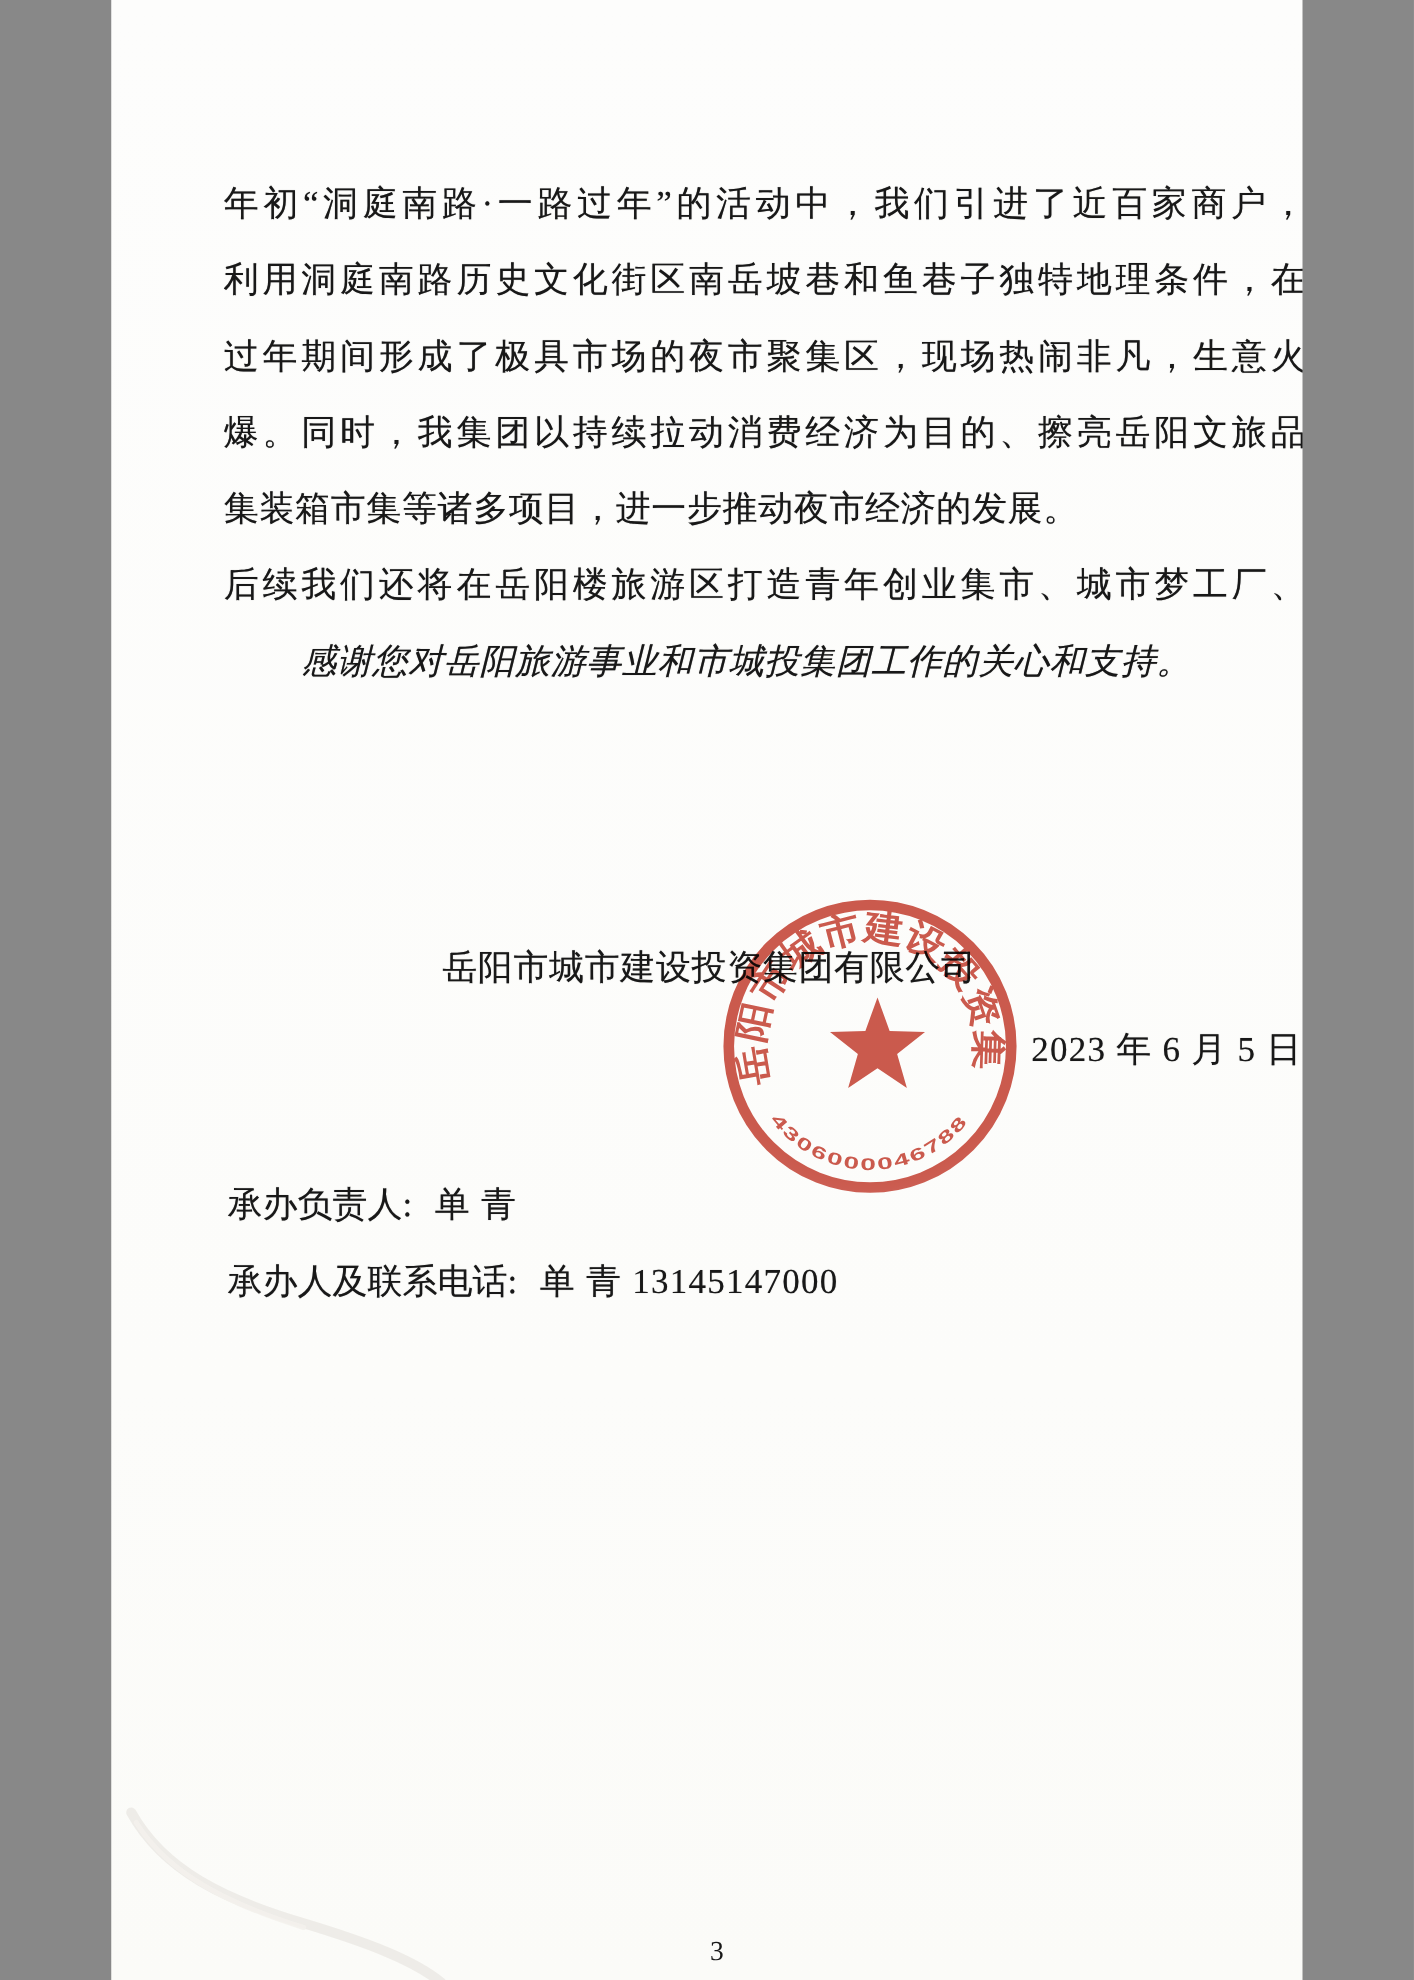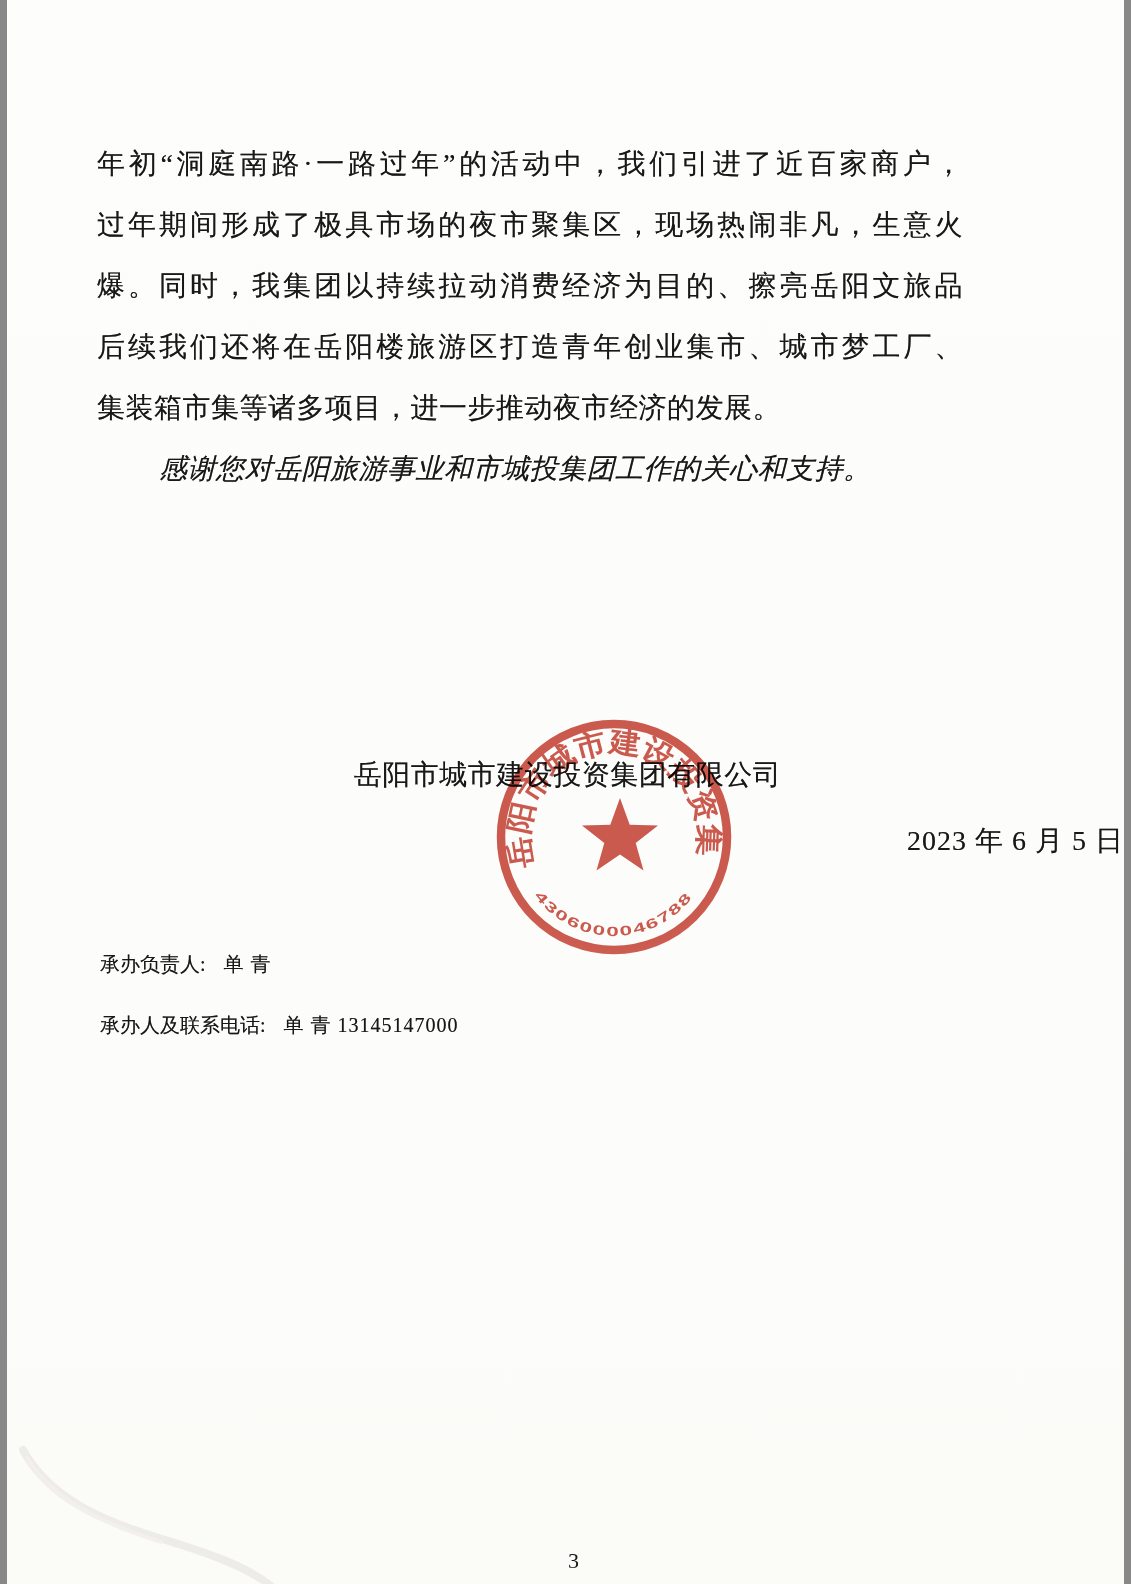--- a/index.html
+++ b/index.html
@@ -1,18 +1,18 @@
 <!DOCTYPE html>
 <html><head>
 <meta charset="utf-8">
 <style>
   html, body { margin: 0; padding: 0; background: #888; }
   .page {
     position: relative;
-    width: 1117px;
+    width: 953px;
     height: 1584px;
     margin: 0 auto;
     background: linear-gradient(180deg, #fdfdfc 0%, #fcfcfa 70%, #fbfbf8 100%);
     overflow: hidden;
     font-family: "Liberation Serif", "DejaVu Serif", serif;
     color: #181818;
   }
 
   
   .body-text {
@@ -81,21 +81,21 @@
     font-weight: bold;
     font-size: 13.5px;
     letter-spacing: 1px;
   }
 
   
   .contacts {
     position: absolute;
     left: 93px;
     top: 942px;
-    font-size: 20px;
+    font-size: 28px;
   }
   .contact-line {
     height: 45px;
     line-height: 45px;
     margin-bottom: 16px;
     white-space: nowrap;
     text-shadow: 0 0 0.6px rgba(20,20,20,0.55);
   }
   .contact-value { margin-left: 18px; letter-spacing: 1px; }
 
@@ -117,24 +117,25 @@
     pointer-events: none;
   }
 </style>
 </head>
 <body>
 
 <div class="page">
 
   <div class="body-text">
     <div class="line justify">年初“洞庭南路·一路过年”的活动中，我们引进了近百家商户，</div>
+    <div class="line justify">利用洞庭南路历史文化街区南岳坡巷和鱼巷子独特地理条件，在</div>
     <div class="line justify">过年期间形成了极具市场的夜市聚集区，现场热闹非凡，生意火</div>
     <div class="line justify">爆。同时，我集团以持续拉动消费经济为目的、擦亮岳阳文旅品</div>
+    <div class="line">集装箱市集等诸多项目，进一步推动夜市经济的发展。</div>
     <div class="line justify">后续我们还将在岳阳楼旅游区打造青年创业集市、城市梦工厂、</div>
-    <div class="line">集装箱市集等诸多项目，进一步推动夜市经济的发展。</div>
     <div class="line indent">感谢您对岳阳旅游事业和市城投集团工作的关心和支持。</div>
   </div>
 
   <div class="closing">
     <div class="company-name">岳阳市城市建设投资集团有限公司</div>
     <div class="date-line">2023 年 6 月 5 日</div>
   </div>
 
   <svg class="seal-svg" viewBox="0 0 1131 1584" aria-hidden="true">
     <defs>

